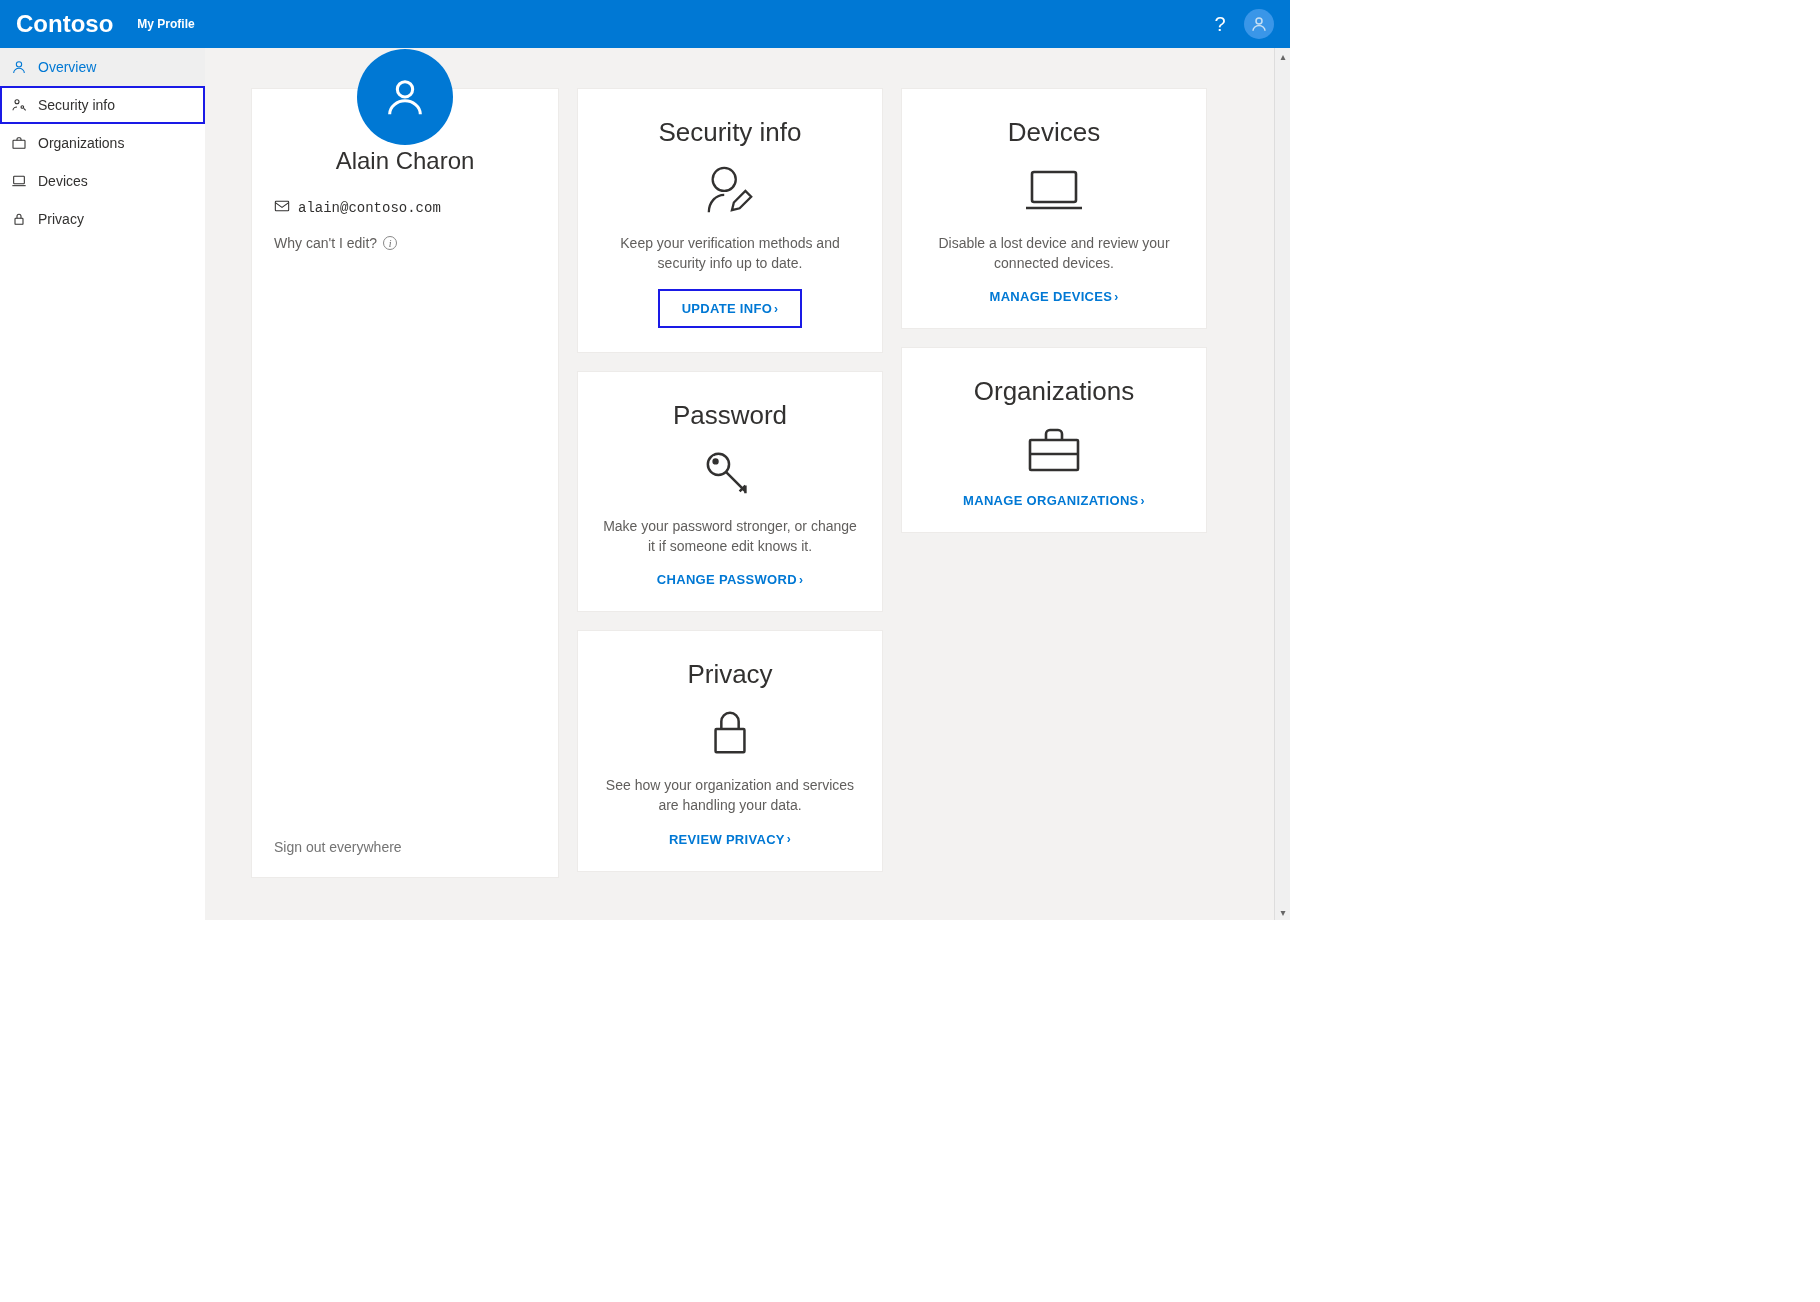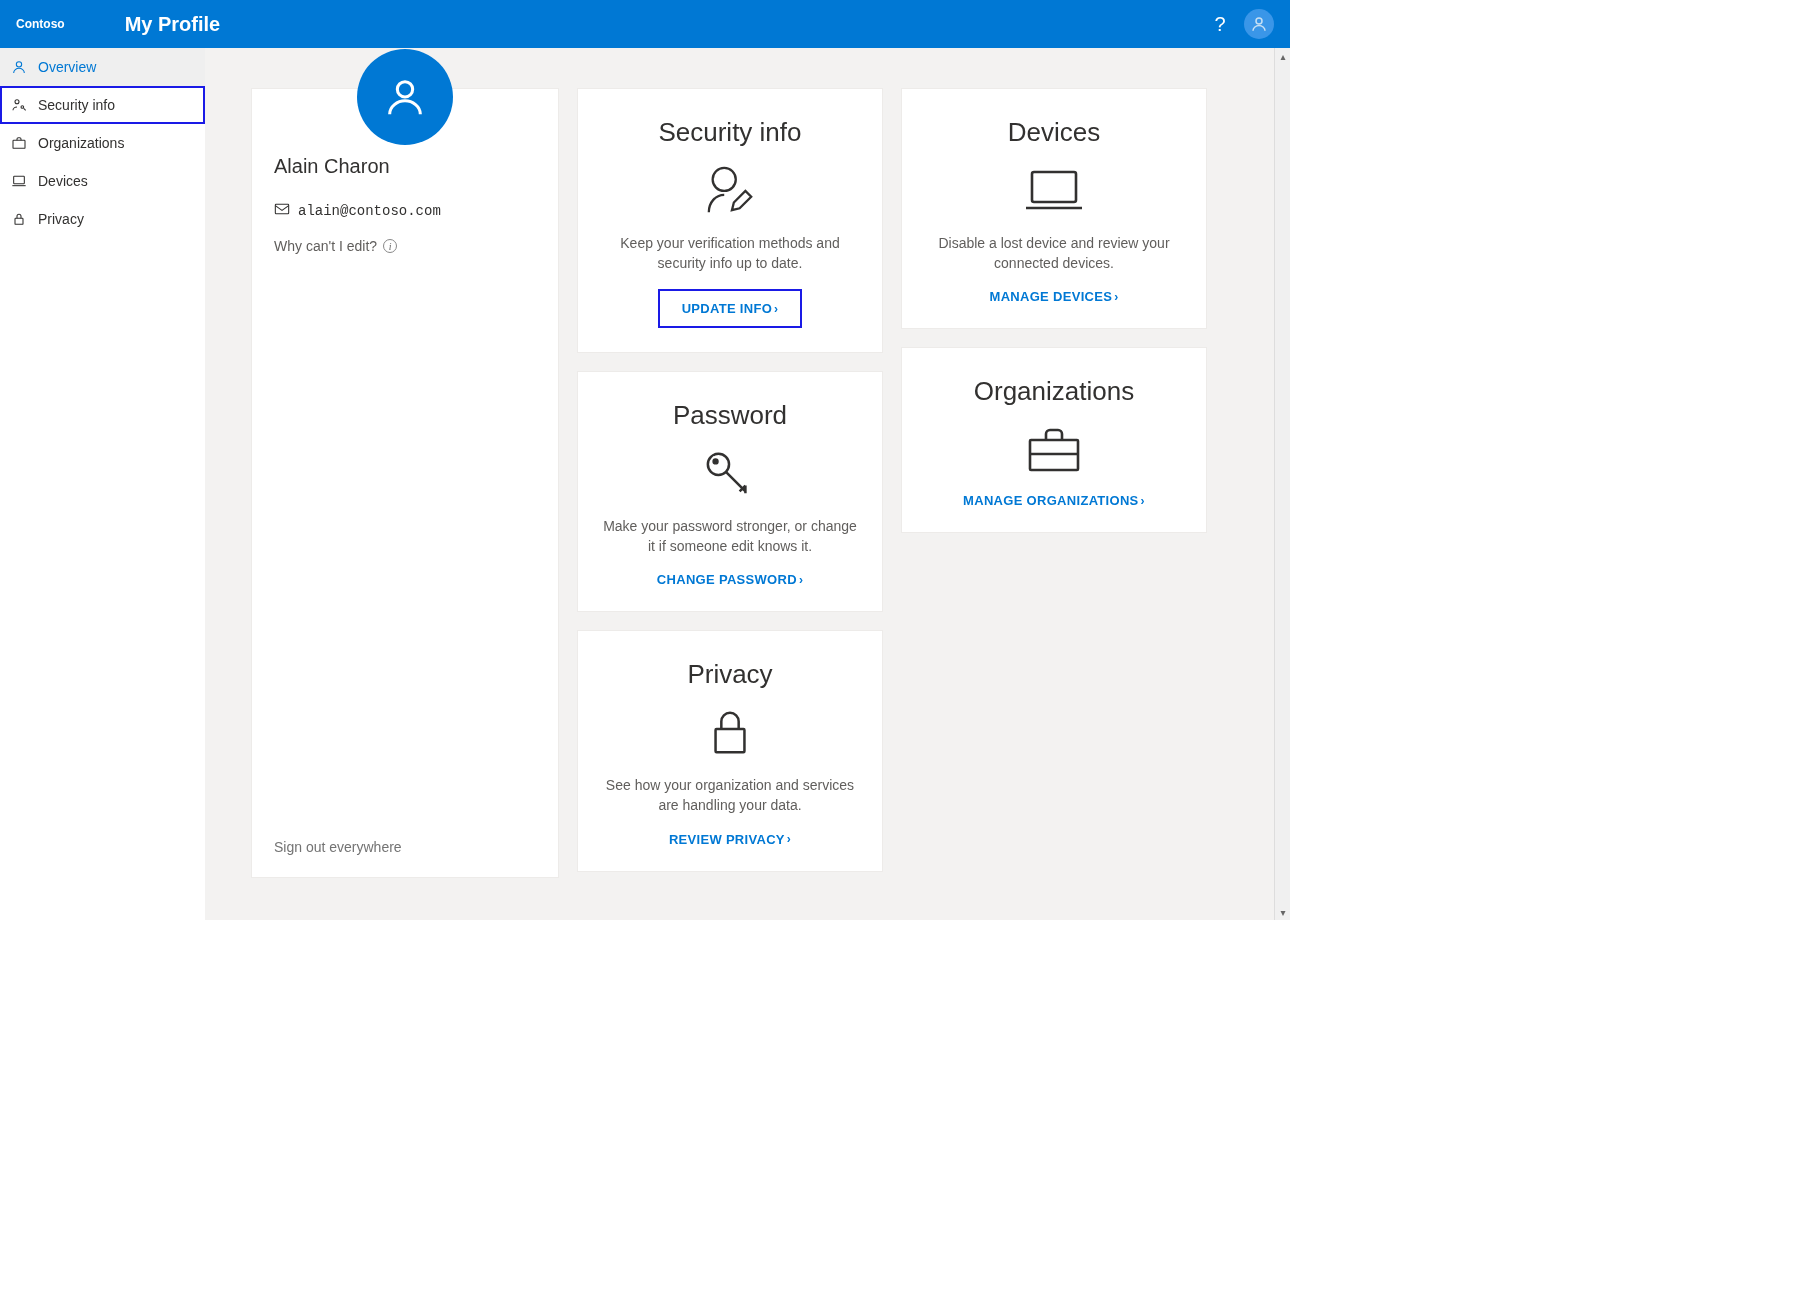--- a/index.html
+++ b/index.html
@@ -13,22 +13,22 @@
   position: relative;
 }
 .header {
   background: #0078d4;
   height: 48px;
   display: flex;
   align-items: center;
   padding: 0 16px;
   color: #fff;
 }
-.header-brand { font-size: 12px; font-weight: 600; margin-right: 60px; }
-.header-title { font-size: 20px; font-weight: 600; }
+.header-brand { font-size: 24px; font-weight: 600; margin-right: 24px; }
+.header-title { font-size: 12px; font-weight: 600; }
 .header-spacer { flex: 1; }
 .header-icon {
   width: 32px; height: 32px;
   display: flex; align-items: center; justify-content: center;
   font-size: 20px; cursor: pointer;
   margin-left: 4px;
 }
 .header-avatar {
   width: 30px; height: 30px;
   border-radius: 50%;
@@ -107,24 +107,25 @@
 .avatar-circle {
   width: 96px; height: 96px;
   border-radius: 50%;
   background: #0078d4;
   display: flex; align-items: center; justify-content: center;
   margin: -54px auto 0 auto;
   z-index: 2;
   position: relative;
 }
 .profile-name {
-  font-size: 20px;
+  font-size: 24px;
   font-weight: 300;
   color: #323130;
-  margin-top: 10px;
+  text-align: center;
+  margin-top: 2px;
   width: 100%;
 }
 .profile-email-row {
   display: flex; align-items: center; gap: 8px;
   margin-top: 24px;
   font-size: 14px;
   color: #323130;
   font-family: Liberation Mono, monospace;
 }
 .profile-why {

